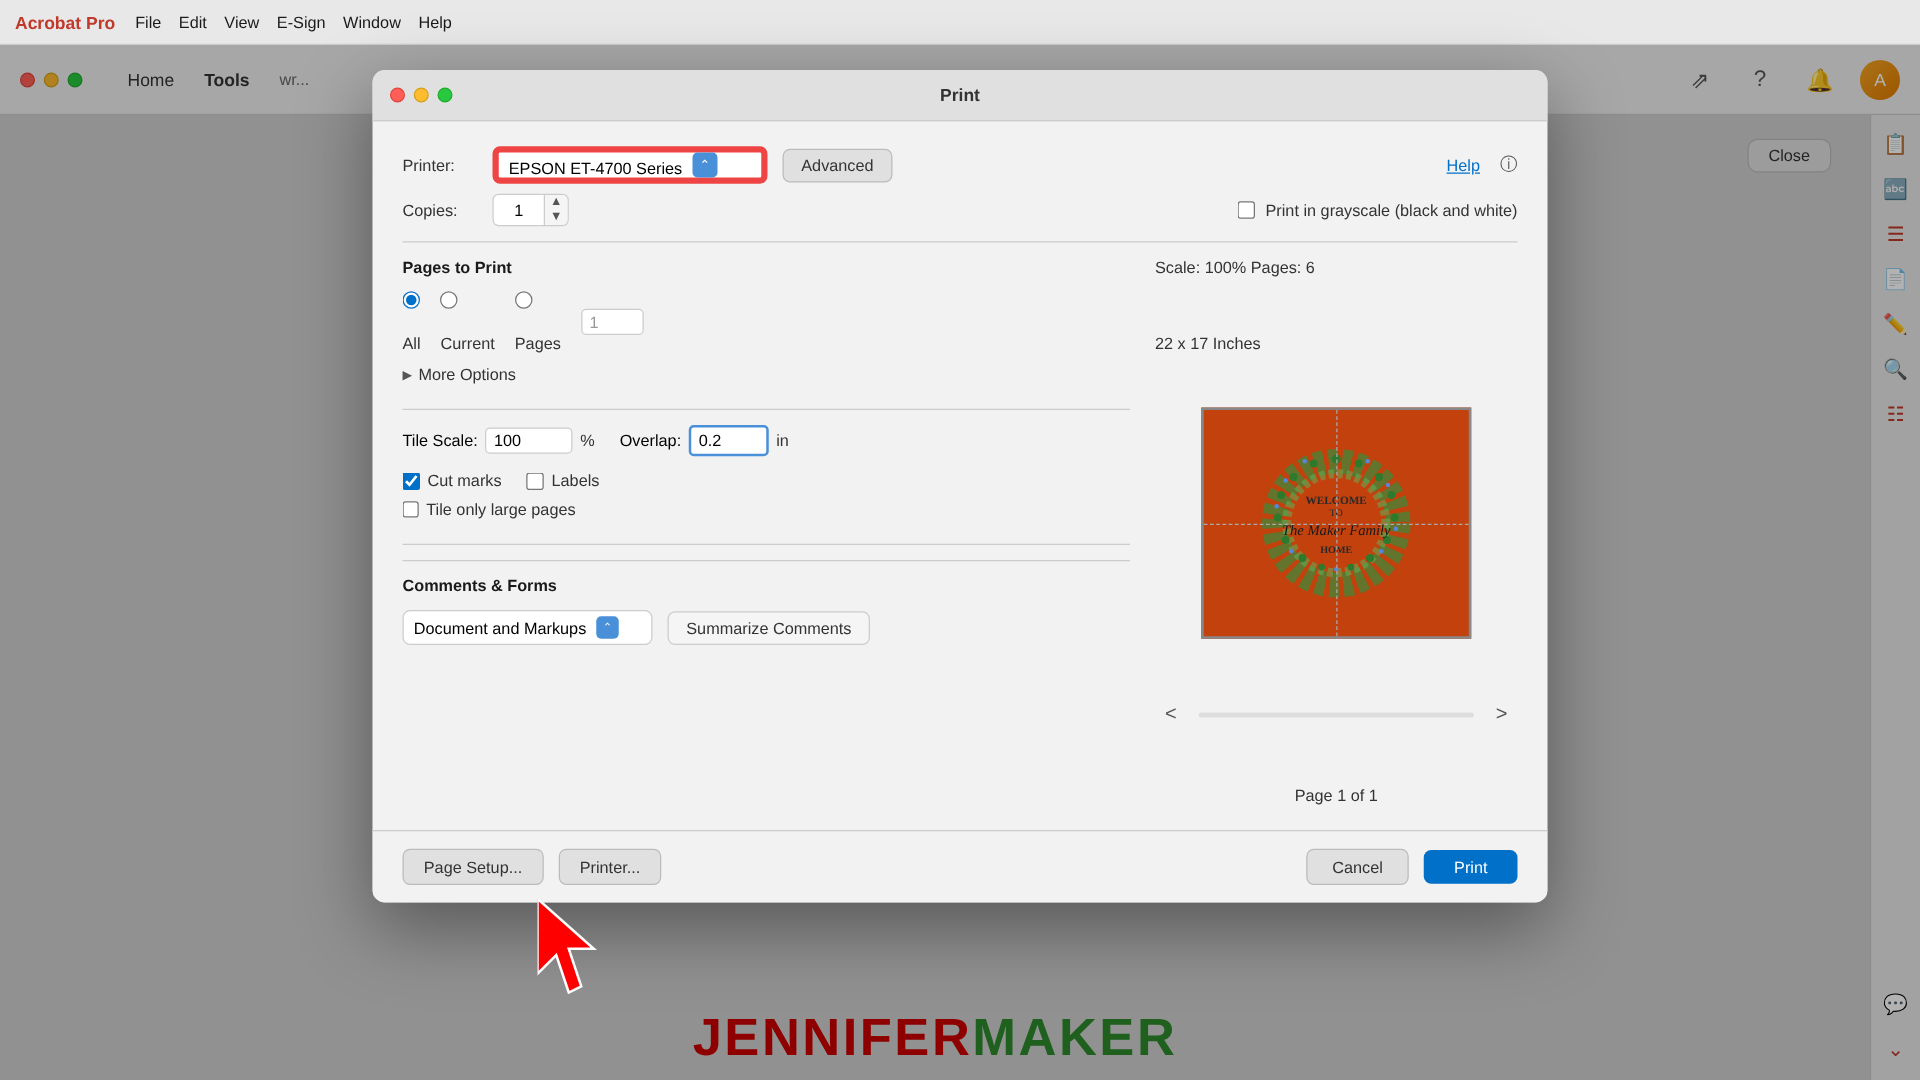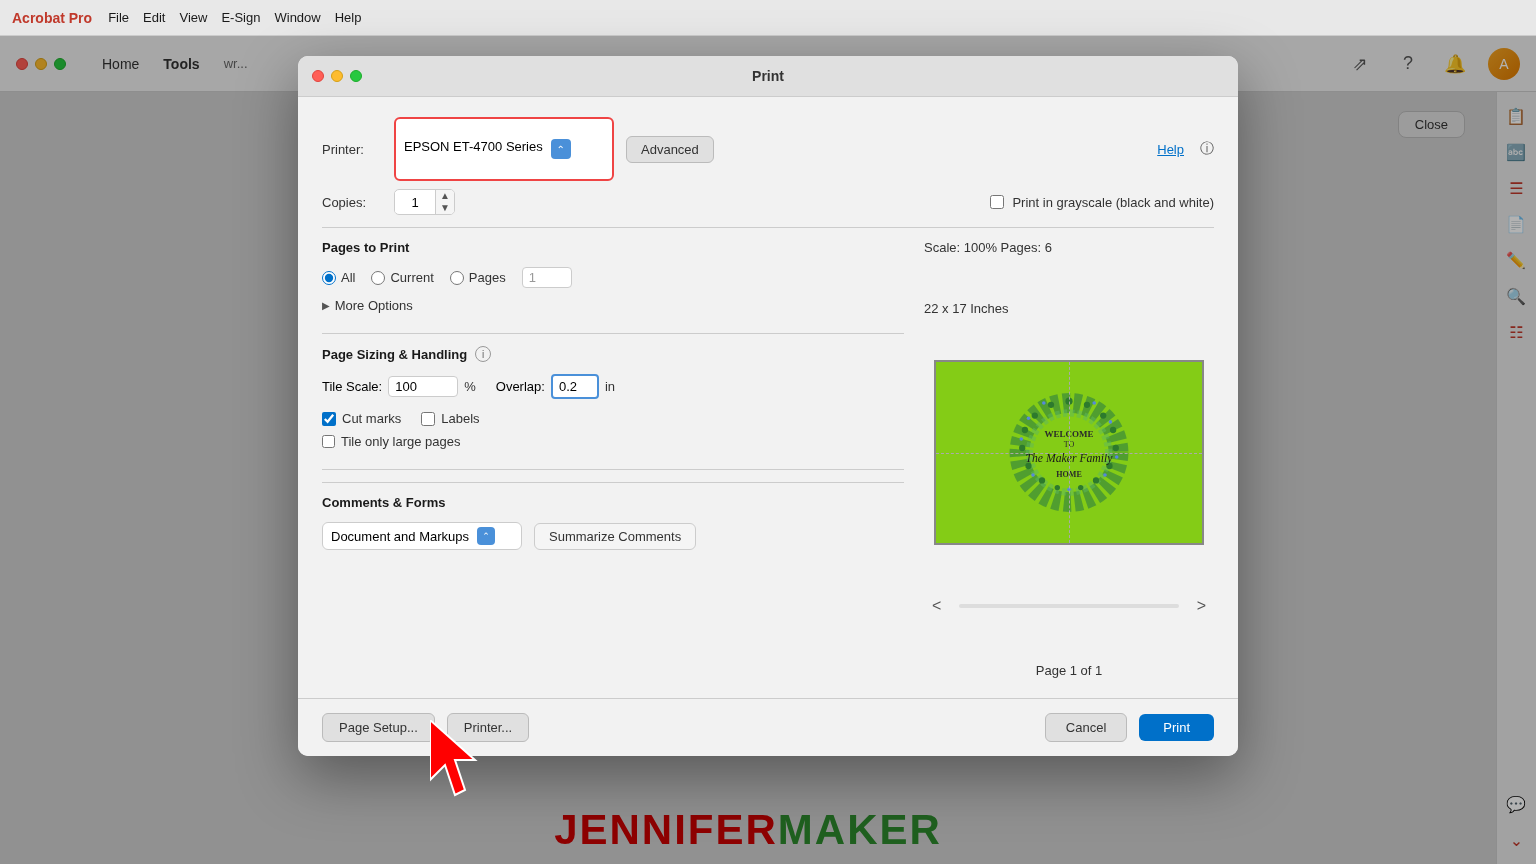--- a/index.html
+++ b/index.html
@@ -135,25 +135,25 @@
     .dialog-body {
       padding: 20px 24px;
     }
     .printer-label {
       font-size: 13px;
       color: #333;
       width: 60px;
     }
     .printer-select {
       display: flex;
-      align-items: flex-start;
+      align-items: flex-end;
       background: white;
-      border: 2px solid #ef4444;
+      border: 5px solid #ef4444;
       border-radius: 6px;
-      padding: 20px 8px;
+      padding: 0 8px;
       font-size: 13px;
       min-width: 220px;
       position: relative;
     }
     .printer-select-arrow {
       background: #4a90d9;
       border-radius: 4px;
       width: 20px;
       height: 20px;
       display: flex;
@@ -268,24 +268,25 @@
       margin-bottom: 20px;
     }
     .pages-options {
       display: flex;
       align-items: center;
       gap: 16px;
       margin-bottom: 10px;
     }
     .radio-option {
       display: flex;
-      align-items: flex-end;
-      gap: 5px;
-      font-size: 13px;
-      color: #333;
+      align-items: flex-start;
+      gap: 20px;
+      font-size: 13px;
+      color: #333;
+      flex-direction: column;
     }
     .radio-input {
       width: 14px;
       height: 14px;
       accent-color: #0070c9;
     }
     .pages-input {
       border: 1px solid #ccc;
       border-radius: 4px;
       padding: 2px 6px;
@@ -373,21 +374,21 @@
     }
     .tile-unit {
       font-size: 13px;
       color: #333;
     }
     .overlap-input {
       border: 2px solid #4a90d9;
       border-radius: 4px;
       padding: 3px 6px;
       font-size: 13px;
-      width: 48px;
+      width: 64px;
       background: white;
     }
     .checkbox-options {
       display: flex;
       gap: 20px;
       margin-bottom: 8px;
     }
     .checkbox-option {
       display: flex;
       align-items: center;
@@ -472,22 +473,22 @@
       align-self: flex-start;
     }
     .page-size-info {
       font-size: 13px;
       color: #333;
       margin-bottom: 8px;
       align-self: flex-start;
     }
     .preview-box {
       border: 2px solid #888;
-      background: #84cc16;
-      width: 270px;
+      background: #c2410c;
+      width: 216px;
       height: 185px;
       display: flex;
       align-items: center;
       justify-content: center;
       position: relative;
       overflow: hidden;
     }
     .preview-dashed-line {
       position: absolute;
       top: 0;
@@ -793,24 +794,20 @@
             </div>
             <div class="more-options">
               <span class="chevron-right">▶</span>
               <span>More Options</span>
             </div>
           </div>
 
           <hr class="section-divider">
 
           <div class="sizing-section">
-            <div class="sizing-header">
-              <span class="section-header" style="margin-bottom:0;">Page Sizing &amp; Handling</span>
-              <div class="info-icon">i</div>
-            </div>
 
             <div class="tile-options">
               <div class="tile-scale-group">
                 <span>Tile Scale:</span>
                 <input class="tile-input" type="text" value="100" style="">
                 <span class="tile-unit">%</span>
               </div>
               <div class="tile-scale-group">
                 <span>Overlap:</span>
                 <input class="overlap-input" type="text" value="0.2" style="">

